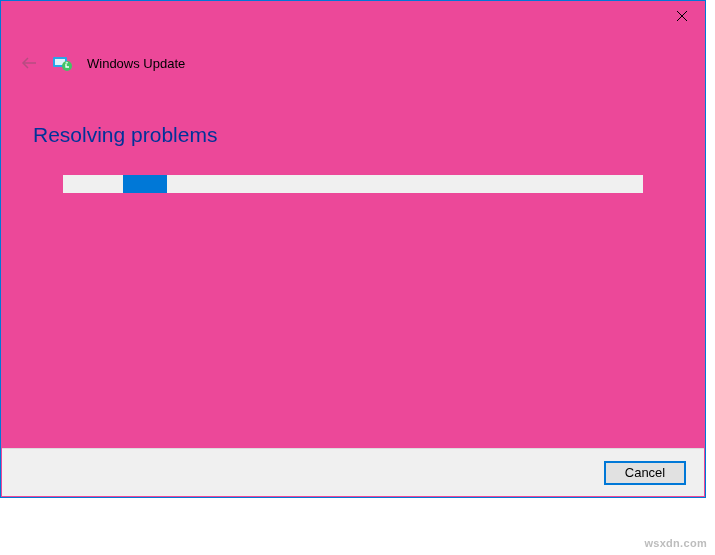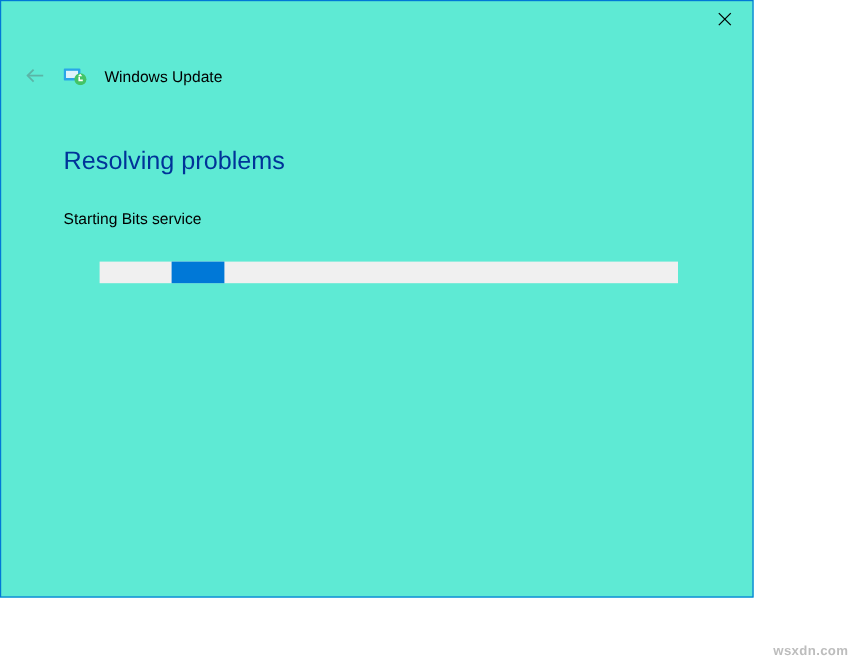--- a/index.html
+++ b/index.html
@@ -9,24 +9,24 @@
       font-family: "Segoe UI", Tahoma, sans-serif;
     }
     body {
       width: 715px;
       height: 555px;
       background: #ffffff;
       position: relative;
       overflow: hidden;
     }
     .window {
-      width: 628px;
+      width: 706px;
       height: 498px;
       border: 1px solid #0078d7;
-      background: #5eead4;
+      background: #ec4899;
       position: relative;
     }
     .titlebar {
       height: 32px;
       display: flex;
       justify-content: flex-end;
       align-items: flex-start;
     }
     .close-btn {
       width: 46px;
@@ -61,21 +61,21 @@
       height: 16px;
       position: relative;
     }
     .ts-icon svg { width: 20px; height: 16px; }
     .header-title {
       font-size: 13px;
       color: #000000;
       font-weight: 400;
     }
     .content {
-      padding: 50px 52px 0 52px;
+      padding: 50px 52px 0 32px;
     }
     .main-heading {
       font-size: 21px;
       color: #003399;
       font-weight: 400;
       margin-bottom: 28px;
     }
     .status-text {
       font-size: 13px;
       color: #000000;
@@ -156,22 +156,24 @@
         <circle cx="14" cy="11" r="5" fill="#43c466"></circle>
         <polyline points="13,9 13,12 16,12" fill="none" stroke="#fff" stroke-width="1.3"></polyline>
         <polyline points="12.5,8 14.5,8 13.5,6.8" fill="none" stroke="#fff" stroke-width="1"></polyline>
       </svg>
     </div>
     <div class="header-title">Windows Update</div>
   </div>
 
   <div class="content">
     <h1 class="main-heading">Resolving problems</h1>
-    <div class="status-text">Starting Bits service</div>
     <div class="progress-bar">
       <div class="progress-fill"></div>
     </div>
   </div>
 
+  <div class="footer">
+    <button class="cancel-btn">Cancel</button>
+  </div>
 
 </div>
 
 <div class="watermark">wsxdn.com</div>
 
 </body></html>

